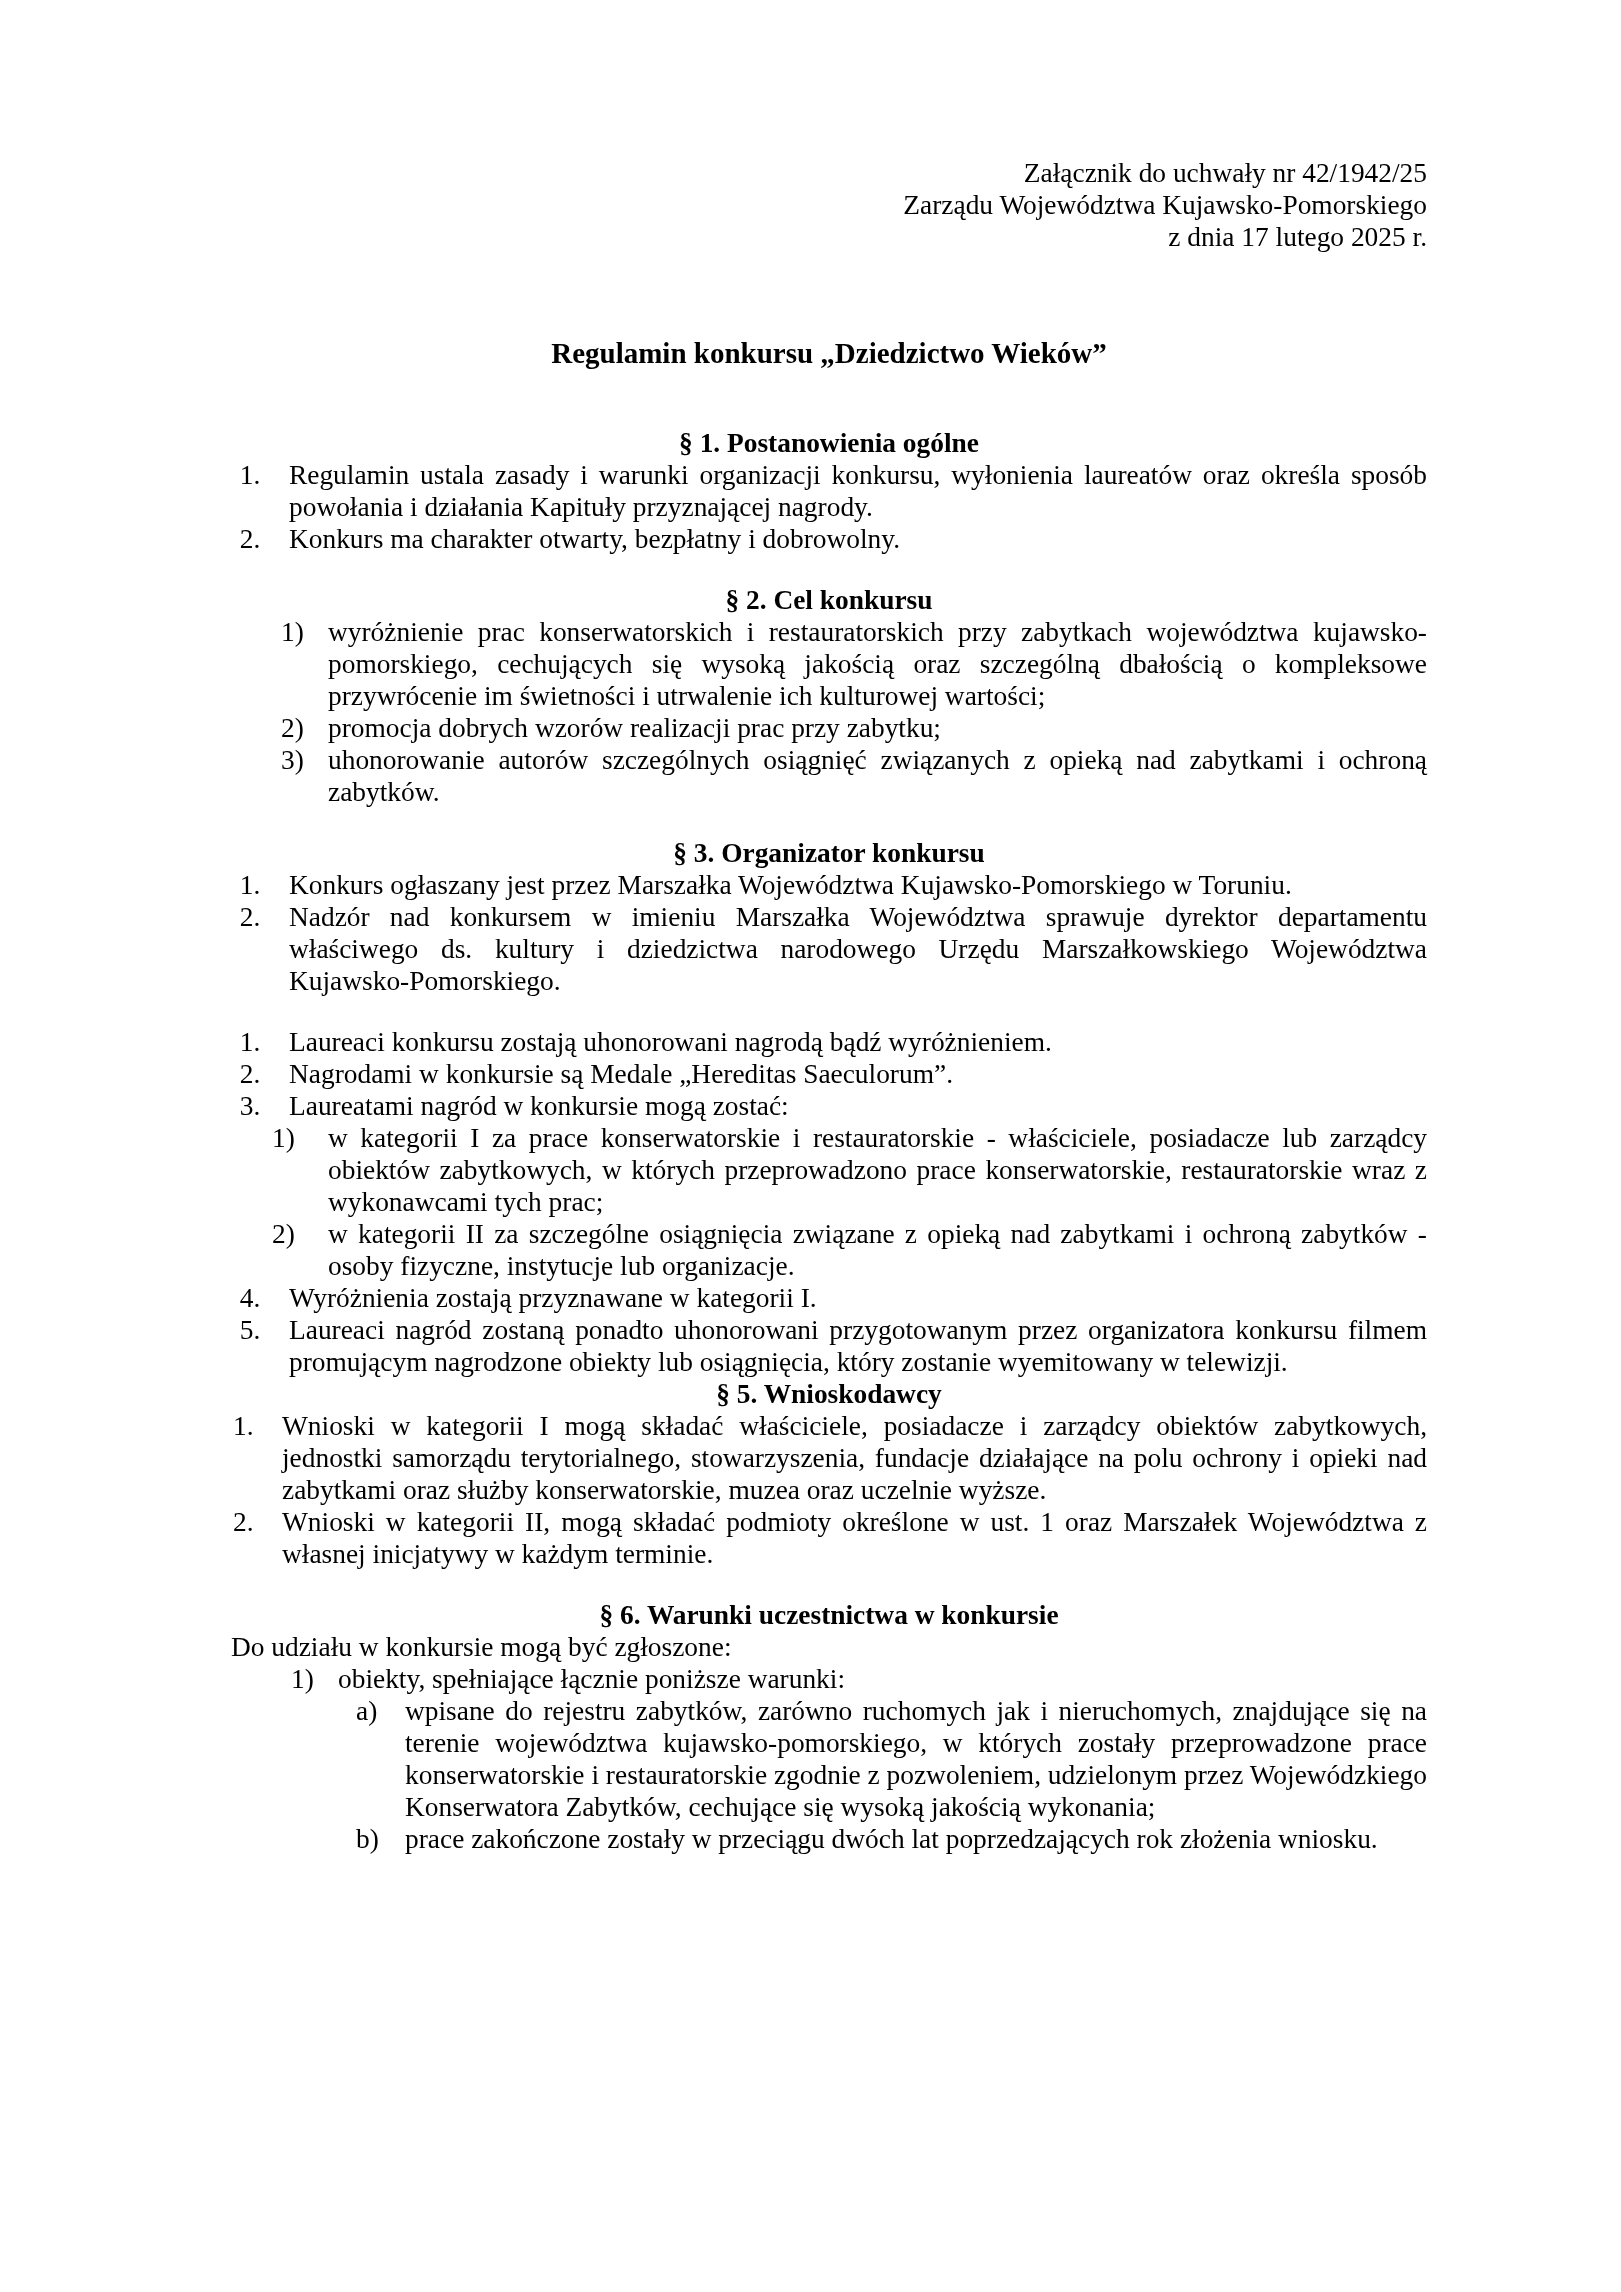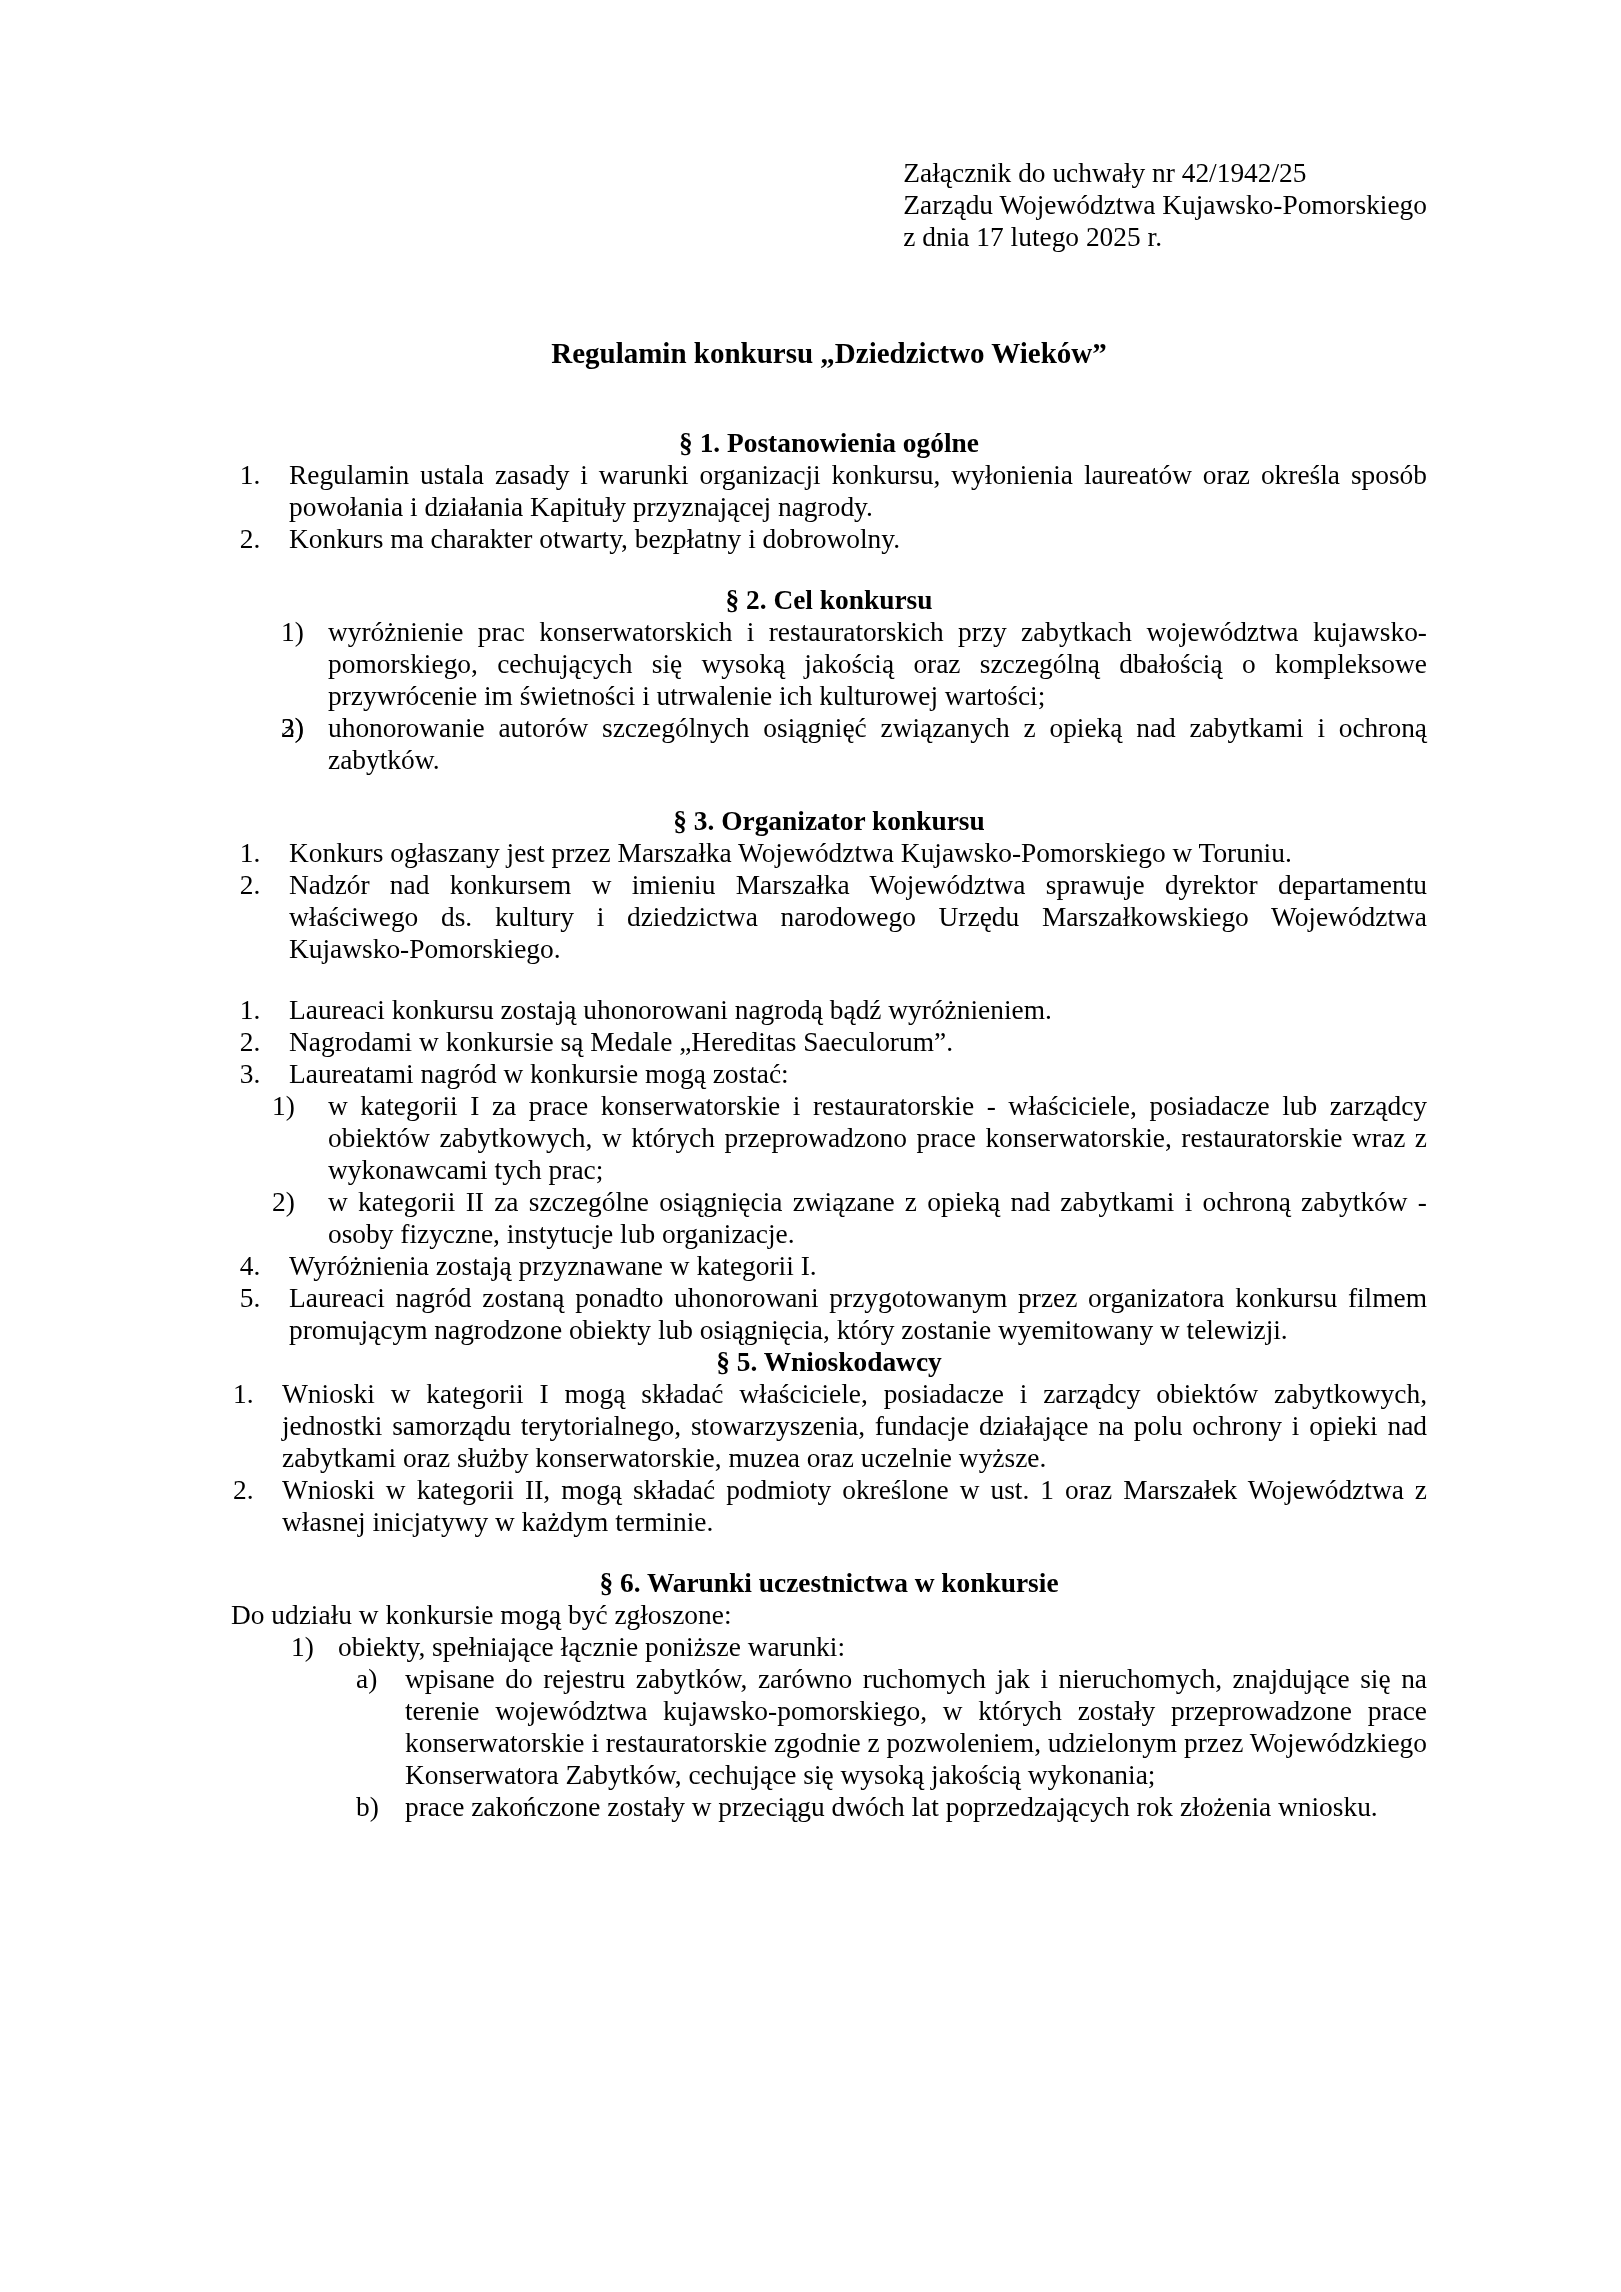--- a/index.html
+++ b/index.html
@@ -3,21 +3,21 @@
 <meta charset="utf-8">
 <style>
   html, body { margin: 0; padding: 0; background: #ffffff; }
   body { width: 1621px; height: 2293px; position: relative; overflow: hidden; }
   .page {
     position: absolute; left: 0; top: 0; width: 1621px; height: 2293px; background: #fff;
     font-family: "Liberation Serif", "DejaVu Serif", serif; color: #000;
     font-size: 27.4px; line-height: 32px;
   }
   .header {
-    position: absolute; right: 194px; top: 157px; 
+    position: absolute; right: 194px; top: 157px; text-align: right;
     font-size: 27.4px; line-height: 32px;
   }
   .content { position: absolute; left: 231px; top: 325px; width: 1196px; }
   .title { text-align: center; font-weight: bold; font-size: 29px; line-height: 35px; margin: 11px; }
   .sec-h { text-align: center; font-weight: bold; font-size: 27.4px; line-height: 32px; margin: 0; }
   .gap-title { height: 45px; }
   .gap-sec { height: 29px; }
   .para { margin: 0; text-align: justify; }
   .li { position: relative; text-align: justify; margin: 0; }
   .li .num { position: absolute; top: 0; }
@@ -67,20 +67,21 @@
     <div class="gap-sec"></div>
 
     <section>
       <h2 class="sec-h">§ 2. Cel konkursu</h2>
       <div class="li l2">
         <span class="num">1)</span>
         <span>wyróżnienie prac konserwatorskich i restauratorskich przy zabytkach województwa kujawsko-pomorskiego, cechujących się wysoką jakością oraz szczególną dbałością o kompleksowe przywrócenie im świetności i utrwalenie ich kulturowej wartości;</span>
       </div>
       <div class="li l2">
         <span class="num">2)</span>
+        <span>promocja dobrych wzorów realizacji prac przy zabytku;</span>
       </div>
       <div class="li l2">
         <span class="num">3)</span>
         <span>uhonorowanie autorów szczególnych osiągnięć związanych z opieką nad zabytkami i ochroną zabytków.</span>
       </div>
     </section>
     <div class="gap-sec"></div>
 
     <section>
       <h2 class="sec-h">§ 3. Organizator konkursu</h2>

